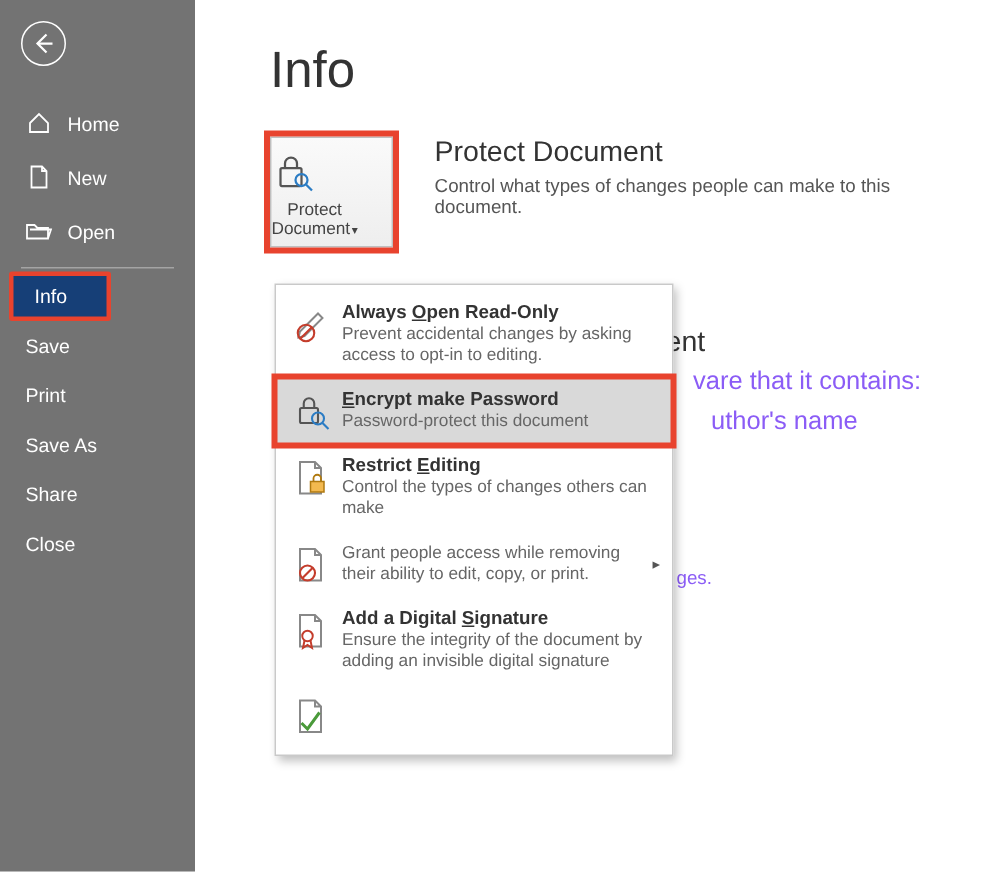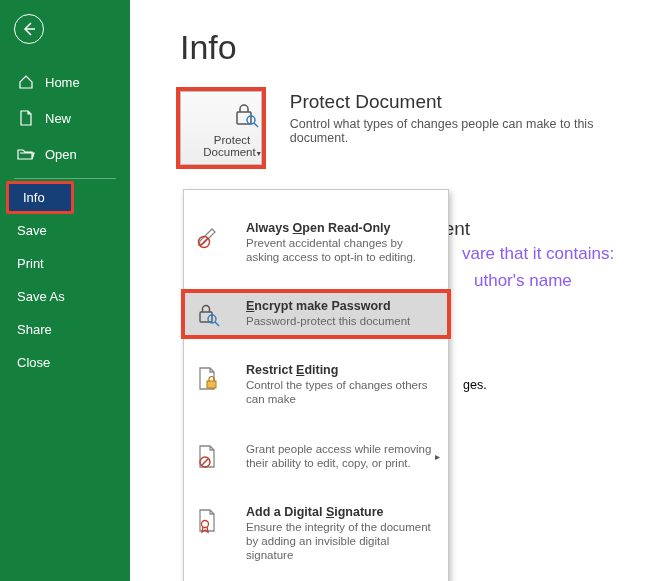--- a/index.html
+++ b/index.html
@@ -10,21 +10,21 @@
     height: 581px;
     overflow: hidden;
     background: #fff;
     color: #444;
   }
   .sidebar {
     position: absolute;
     left: 0; top: 0;
     width: 130px;
     height: 100%;
-    background: #15803d;
+    background: #737373;
     color: #fff;
     padding-top: 14px;
   }
   .back-btn {
     width: 30px; height: 30px;
     border: 1.5px solid #fff;
     border-radius: 50%;
     margin-left: 14px;
     margin-bottom: 20px;
     display: flex; align-items: center; justify-content: center;
@@ -58,21 +58,21 @@
     font-size: 34px;
     font-weight: 300;
     color: #333;
     margin-bottom: 24px;
   }
   .info-row { display: flex; align-items: flex-start; gap: 28px; }
   .protect-btn {
     width: 82px; height: 74px;
     border: 1px solid #bfbfbf;
     background: linear-gradient(#fafafa, #eee);
-    display: flex; flex-direction: column; align-items: flex-end; justify-content: center;
+    display: flex; flex-direction: column; align-items: flex-start; justify-content: center;
     font-size: 11.5px; color: #444; cursor:pointer; line-height: 1.1;
     padding-top: 4px;
   }
   .protect-btn .pb-icon { height: 30px; display:flex; align-items:center; justify-content:center; }
   .protect-btn .pb-text { margin-top: 3px; text-align:center; }
   .hl-red-mid { outline: 4px solid #e8432e; outline-offset: 0; }
 
   .protect-desc h2 { font-size: 19px; color: #333; font-weight: 400; margin-bottom: 4px; }
   .protect-desc p { font-size: 12.5px; color: #555; }
 
@@ -81,25 +81,24 @@
     left: 183px; top: 189px;
     width: 266px;
     background: #fff;
     border: 1px solid #c9c9c9;
     box-shadow: 2px 3px 6px rgba(0,0,0,0.25);
     padding: 4px 0;
   }
   .dd-item {
     display: flex;
     align-items: flex-start;
-    gap: 24px;
+    gap: 6px;
     padding: 7px 10px 7px 10px;
     cursor: pointer;
     position: relative;
-    margin-top: 20px;
   }
   .dd-item.hl-encrypt {
     background: #d9d9d9;
     outline: 4px solid #e8432e;
     outline-offset: -1px;
   }
   .dd-icon { width: 28px; height: 28px; margin-top: 2px; display:flex; align-items:center; justify-content:center; flex-shrink:0; }
   .dd-text { flex: 1; }
   .dd-title { font-size: 12.5px; font-weight: 600; color: #333; }
   .dd-sub { font-size: 11.5px; color: #666; line-height: 1.25; margin-top: 1px; }
@@ -110,21 +109,21 @@
     font-size: 17px; color:#8b5cf6; line-height:1.6;
     width: 180px;
   }
   .behind-check .brow { display:flex; }
   .behind-check .bul { width:12px; }
   .behind-inspect {
     position:absolute; left:317px; top:218px;
   }
   .behind-inspect h2 { font-size:19px; color:#333; font-weight:400; }
   .behind-issues {
-    position:absolute; left:451px; top:378px; font-size:12.5px; color:#000000;margin-left:12px;
+    position:absolute; left:451px; top:378px; font-size:12.5px; color:#8b5cf6;
   }
   u.ak { text-decoration: underline; }
 </style>
 </head>
 <body>
 
 <div class="sidebar">
   <div class="back-btn">
     <svg width="16" height="16" viewBox="0 0 16 16">
       <path d="M10 2 L4 8 L10 14" stroke="#fff" stroke-width="1.5" fill="none"></path>

